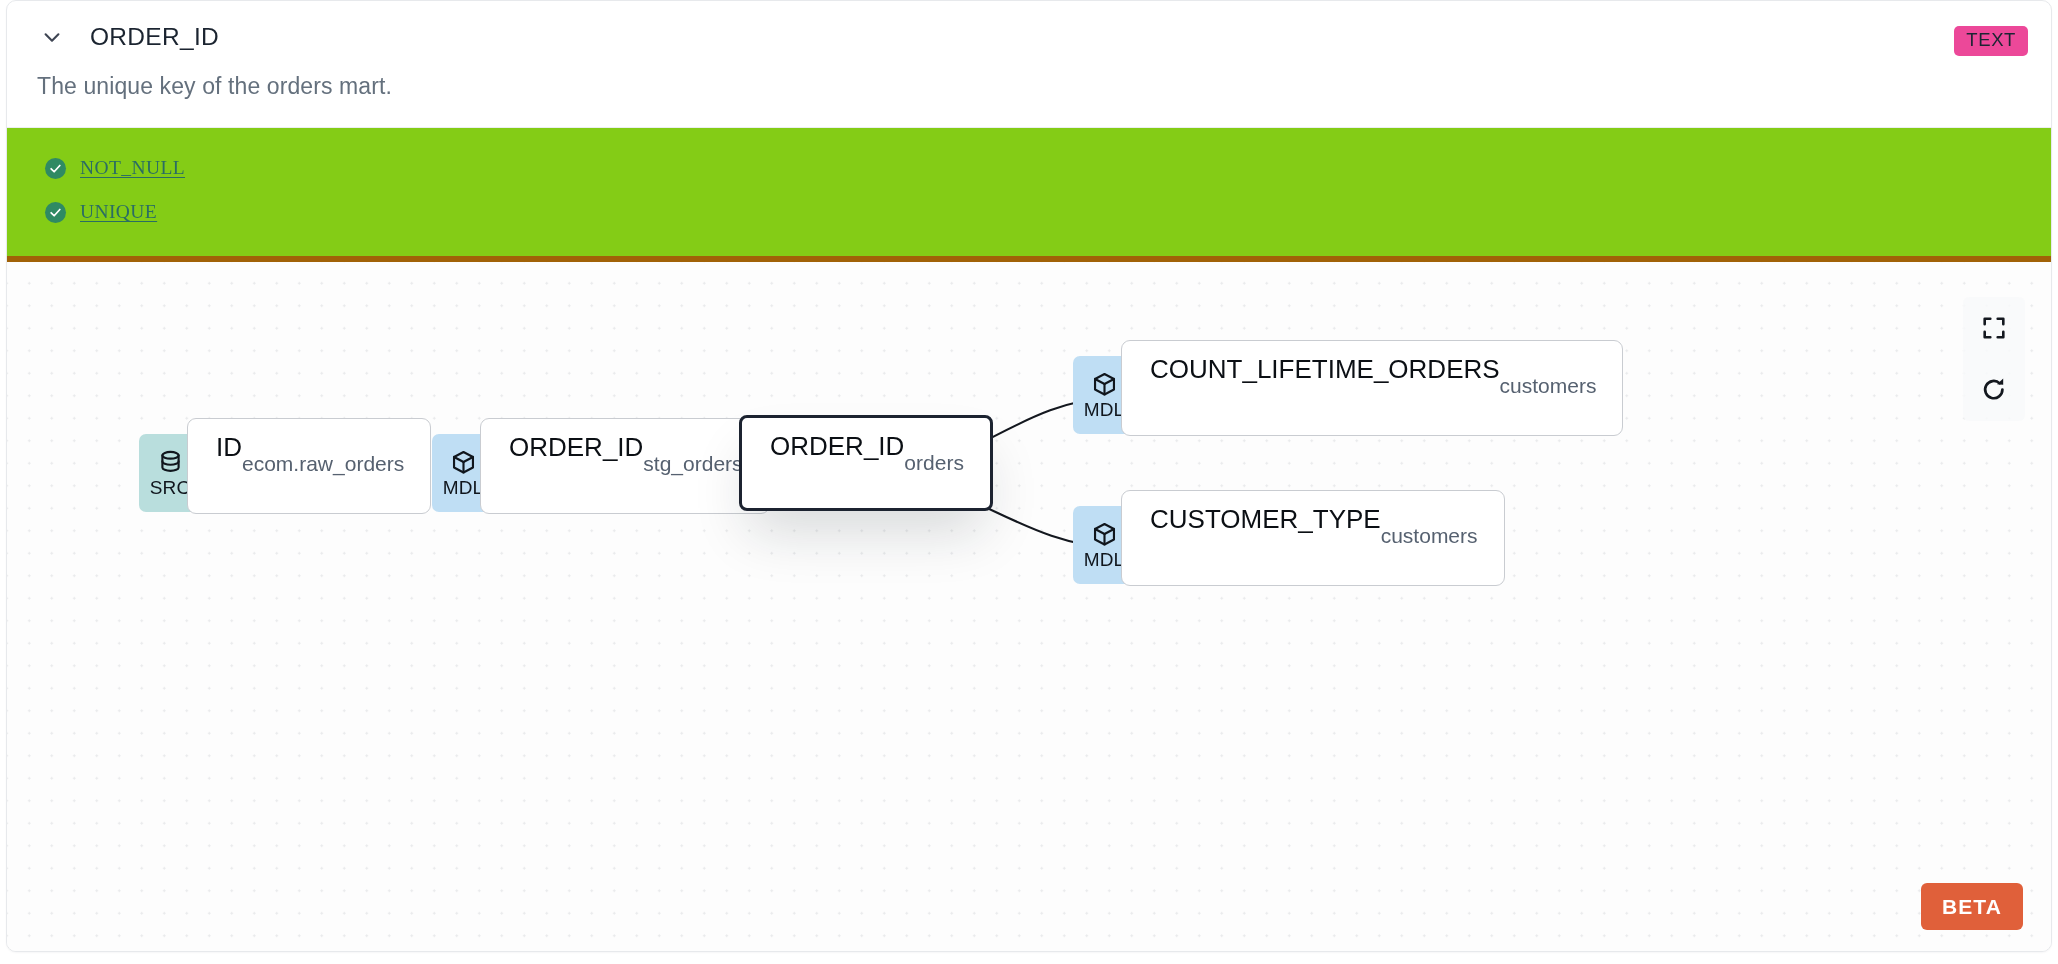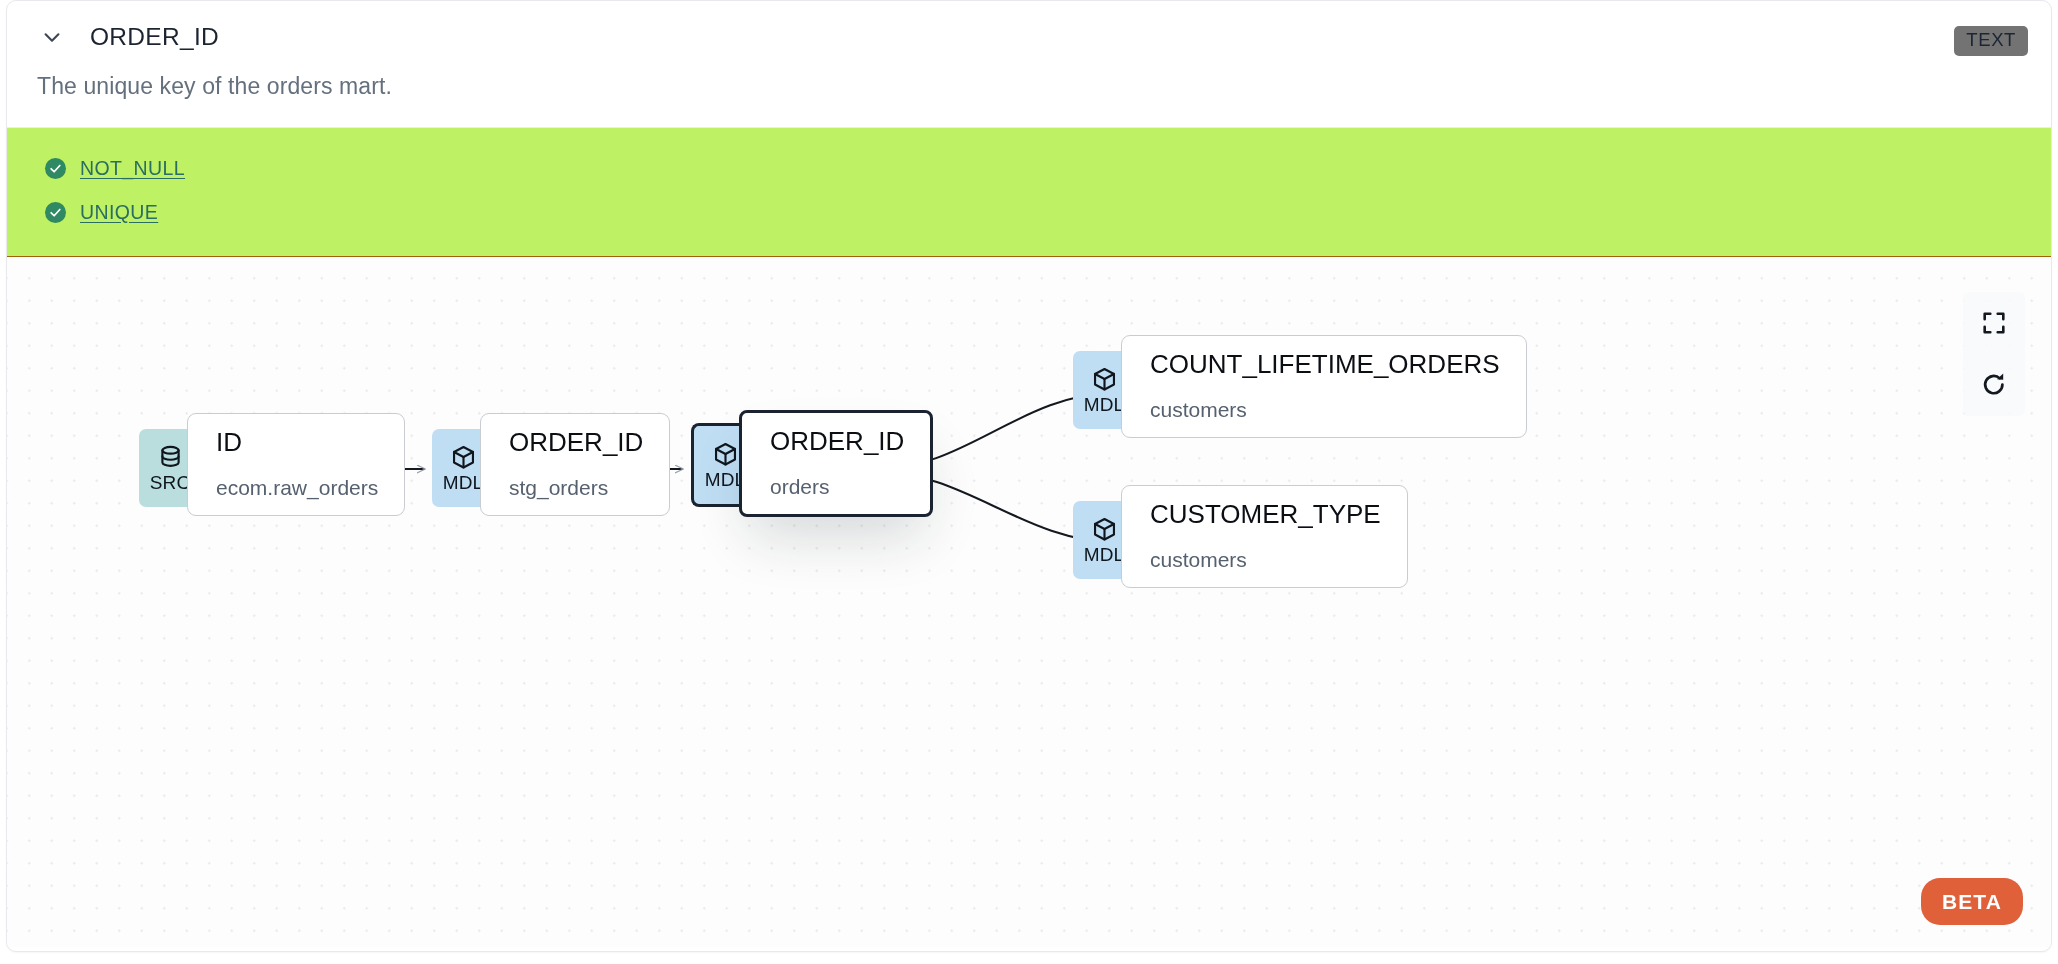--- a/index.html
+++ b/index.html
@@ -56,21 +56,21 @@
     letter-spacing: 0.3px;
     color: #1b2430;
     font-weight: 400;
     white-space: nowrap;
   }
 
   .type-badge {
     position: absolute;
     right: 23px;
     top: 25px;
-    background: #737373;
+    background: #ec4899;
     color: #1b2533;
     font-size: 18.5px;
     letter-spacing: 0.6px;
     padding: 5px 12px 6px;
     border-radius: 5px;
     line-height: 1;
   }
 
   
   .description {
@@ -78,24 +78,25 @@
     height: 54px;
     display: flex;
     align-items: flex-start;
     font-size: 23px;
     color: #64707d;
     letter-spacing: 0.1px;
   }
 
   
   .tests {
-    background: #bef264;
+    background: #84cc16;
     border-top: 1px solid #ebeef0;
-    border-bottom: 1px solid #a16207;
+    border-bottom: 6px solid #a16207;
     padding: 18px 0 22px 0;
+    font-family: Liberation Serif, serif;
   }
 
   .test-row {
     display: flex;
     align-items: center;
     height: 44px;
     padding-left: 38px;
   }
 
   .check-icon {
@@ -166,21 +167,21 @@
   .node-body {
     margin-left: -14px;
     background: #ffffff;
     border: 1px solid #c9ccd1;
     border-radius: 9px;
     padding: 14px 26px 16px 28px;
     position: relative;
     z-index: 2;
     min-height: 96px;
     display: flex;
-    flex-direction: column;
+    flex-direction: row;
     justify-content: center;
   }
 
   .node-title {
     font-size: 26px;
     color: #0b0f14;
     line-height: 1.12;
     white-space: nowrap;
   }
   .node-sub {
@@ -231,21 +232,21 @@
   .beta-badge {
     position: absolute;
     right: 28px;
     bottom: 22px;
     background: #e0603a;
     color: #ffffff;
     font-size: 21px;
     font-weight: 700;
     letter-spacing: 1.1px;
     padding: 13px 21px;
-    border-radius: 19px;
+    border-radius: 6px;
     line-height: 1;
     cursor: pointer;
   }
 </style>
 </head>
 <body>
 
 <div id="app">
   <div class="card">
 

